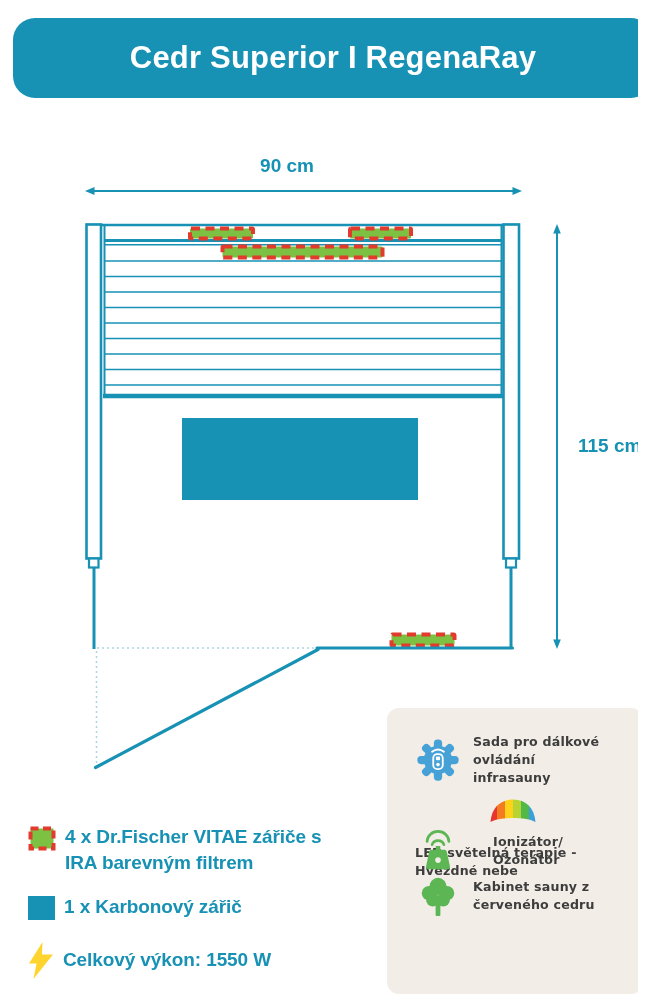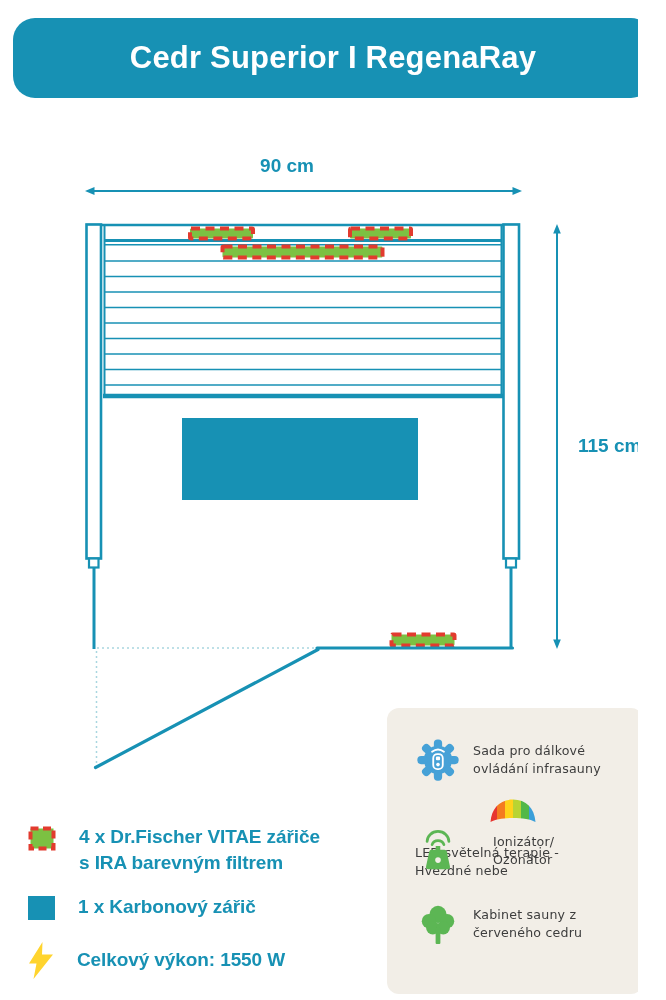--- a/index.html
+++ b/index.html
@@ -20,42 +20,42 @@
   .title-bar h1{
     margin:0;color:#ffffff;font-size:31px;font-weight:bold;letter-spacing:.2px;
   }
 
   
   svg.diagram{position:absolute;left:0;top:0;width:666px;height:1000px;}
   .dim-text{fill:var(--teal);font-family:"Liberation Sans",sans-serif;font-size:19px;font-weight:bold;}
 
   
   .legend{position:absolute;left:28px;top:824px;width:300px;display:flex;flex-direction:column;}
-  .legend-row{display:flex;gap:23px;align-items:flex-start;}
+  .legend-row{display:flex;gap:9px;align-items:flex-start;}
   .legend-row.center{align-items:center;}
   .legend-row + .legend-row{margin-top:18px;}
   .legend-row.power{margin-top:20px;text-align:right;}
   .legend-text{
     color:var(--teal);font-size:19px;font-weight:bold;line-height:26px;letter-spacing:-0.1px;
   }
   .swatch-wrap{flex:0 0 auto;margin-top:2px;line-height:0;}
 
   
   .features{
     position:absolute;left:387px;top:708px;width:256px;height:286px;
     background:var(--panel-bg);border-radius:12px;box-sizing:border-box;
-    padding:26px 32px 0 28px;display:flex;flex-direction:column;
+    padding:26px 32px 0 28px;display:flex;flex-direction:column;font-weight:bold;
   }
   .feature-row{display:flex;align-items:center;gap:12px;}
   .feature-row .icon-box{flex:0 0 46px;display:flex;justify-content:center;align-items:center;line-height:0;}
   .feature-label{
     font-family:"DejaVu Sans",sans-serif;font-size:12.6px;line-height:1.42;
     color:var(--panel-text);letter-spacing:.2px;
   }
-  .r1{height:52px;} .r2{height:48px;} .r3{height:44px;flex-direction:column;} .r4{height:42px;gap:32px;} .r5{height:48px;margin-top:28px;}
+  .r1{height:52px;} .r2{height:48px;} .r3{height:44px;flex-direction:column;} .r4{height:42px;gap:32px;} .r5{height:48px;}
 </style>
 </head>
 <body>
 
 <div class="page">
 
   <header class="title-bar">
     <h1>Cedr Superior I RegenaRay</h1>
   </header>
 

